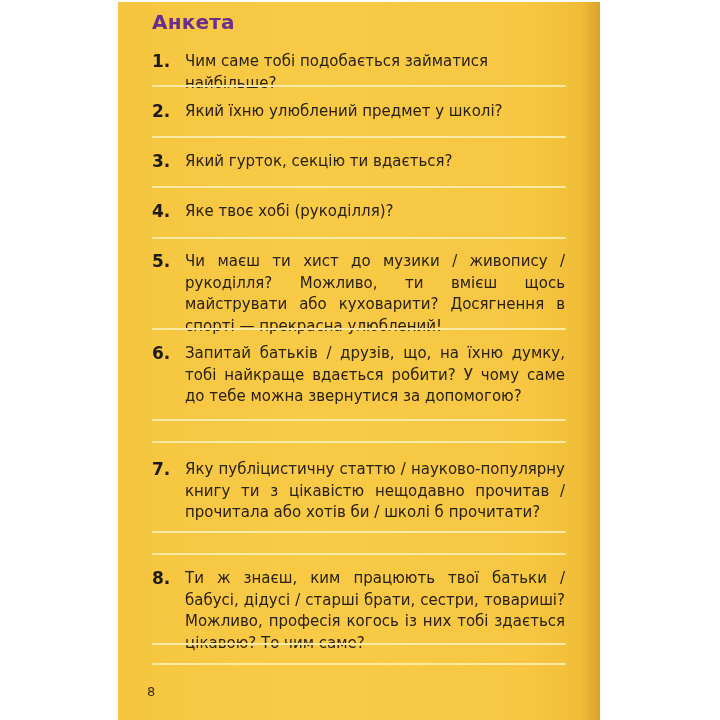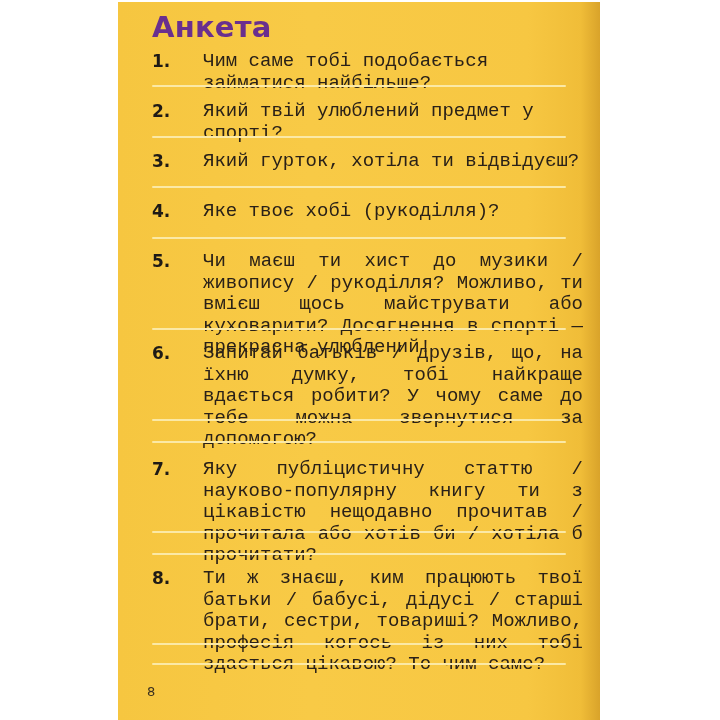--- a/index.html
+++ b/index.html
@@ -17,21 +17,21 @@
       width: 482px;
       height: 718px;
       background: linear-gradient(90deg, #f6c640 0%, #f8ca46 40%, #f7c742 85%, #f0bd38 96%, #d9a32a 100%);
       font-family: "DejaVu Sans", "Liberation Sans", sans-serif;
       color: #2a2118;
     }
     .title {
       position: absolute;
       left: 34px;
       top: 8px;
-      font-size: 29px;
+      font-size: 20px;
       font-weight: bold;
       color: #6a2f8e;
       letter-spacing: 0.2px;
       margin: 0;
     }
     .q {
       position: absolute;
       left: 34px;
       width: 412px;
     }
@@ -39,28 +39,27 @@
       position: absolute;
       left: 0;
       top: 0;
       font-weight: bold;
       font-size: 17px;
       line-height: 22px;
       color: #1e1a16;
     }
     .q-text {
       position: absolute;
-      left: 51px;
+      left: 33px;
       top: 1px;
       width: 380px;
-      font-size: 19px;
+      font-size: 15px;
       line-height: 21.5px;
       color: #2a2118;
       text-align: justify;
-      font-family: Liberation Mono, monospace;
     }
     .q-text.nojust { text-align: left; }
     .line {
       position: absolute;
       left: 34px;
       width: 414px;
       height: 2px;
       background: #fbe9a6;
       border-radius: 1px;
     }
@@ -80,27 +79,27 @@
   <h1 class="title">Анкета</h1>
 
   <div class="q" style="top:48px;">
     <span class="q-num">1.</span>
     <span class="q-text nojust">Чим саме тобі подобається займатися найбільше?</span>
   </div>
   <div class="line" style="top:83px;"></div>
 
   <div class="q" style="top:98px;">
     <span class="q-num">2.</span>
-    <span class="q-text nojust">Який твій улюблений предмет у спорті?</span>
+    <span class="q-text nojust">Який їхню улюблений предмет у школі?</span>
   </div>
   <div class="line" style="top:134px;"></div>
 
   <div class="q" style="top:148px;">
     <span class="q-num">3.</span>
-    <span class="q-text nojust">Який гурток, хотіла ти відвідуєш?</span>
+    <span class="q-text nojust">Який гурток, секцію ти вдається?</span>
   </div>
   <div class="line" style="top:184px;"></div>
 
   <div class="q" style="top:198px;">
     <span class="q-num">4.</span>
     <span class="q-text nojust">Яке твоє хобі (рукоділля)?</span>
   </div>
   <div class="line" style="top:235px;"></div>
 
   <div class="q" style="top:248px;">
@@ -111,21 +110,21 @@
 
   <div class="q" style="top:340px;">
     <span class="q-num">6.</span>
     <span class="q-text">Запитай батьків / друзів, що, на їхню думку, тобі найкраще вдається робити? У чому саме до тебе можна звернутися за допомогою?</span>
   </div>
   <div class="line" style="top:417px;"></div>
   <div class="line" style="top:439px;"></div>
 
   <div class="q" style="top:456px;">
     <span class="q-num">7.</span>
-    <span class="q-text">Яку публіцистичну статтю / науково-популярну книгу ти з цікавістю нещодавно прочитав / прочитала або хотів би / хотіла б прочитати?</span>
+    <span class="q-text">Яку публіцистичну статтю / науково-популярну книгу ти з цікавістю нещодавно прочитав / прочитала або хотів би / школі б прочитати?</span>
   </div>
   <div class="line" style="top:529px;"></div>
   <div class="line" style="top:551px;"></div>
 
   <div class="q" style="top:565px;">
     <span class="q-num">8.</span>
     <span class="q-text">Ти ж знаєш, ким працюють твої батьки / бабусі, дідусі / старші брати, сестри, товариші? Можливо, професія когось із них тобі здається цікавою? То чим саме?</span>
   </div>
   <div class="line" style="top:641px;"></div>
   <div class="line" style="top:661px;"></div>

